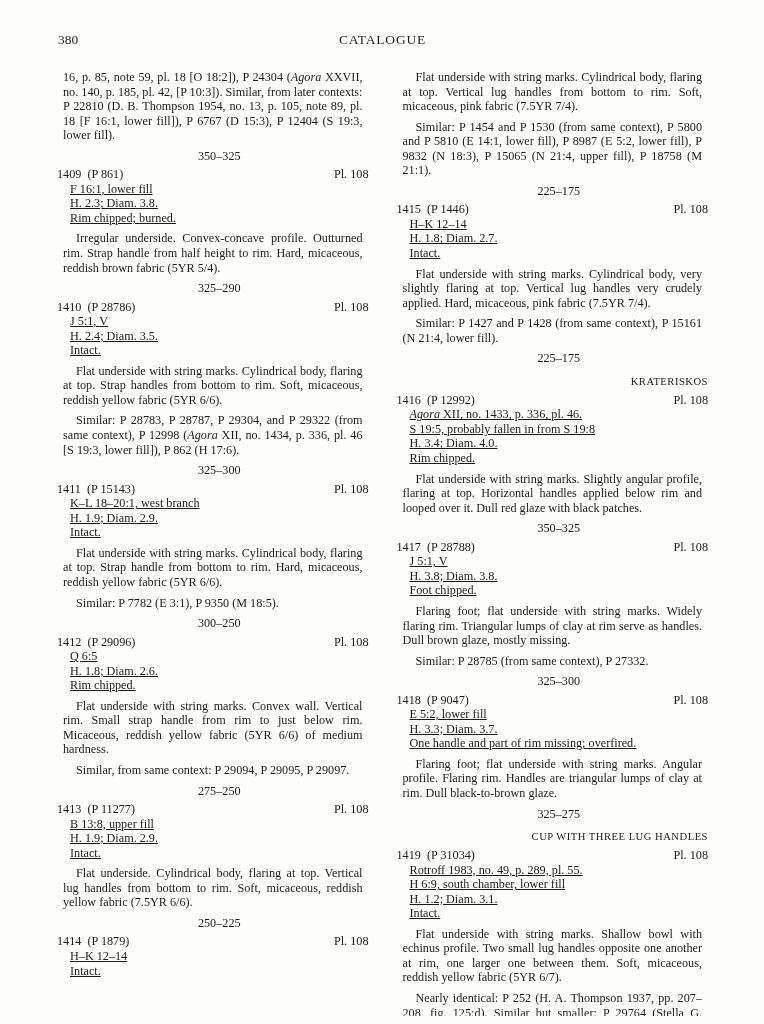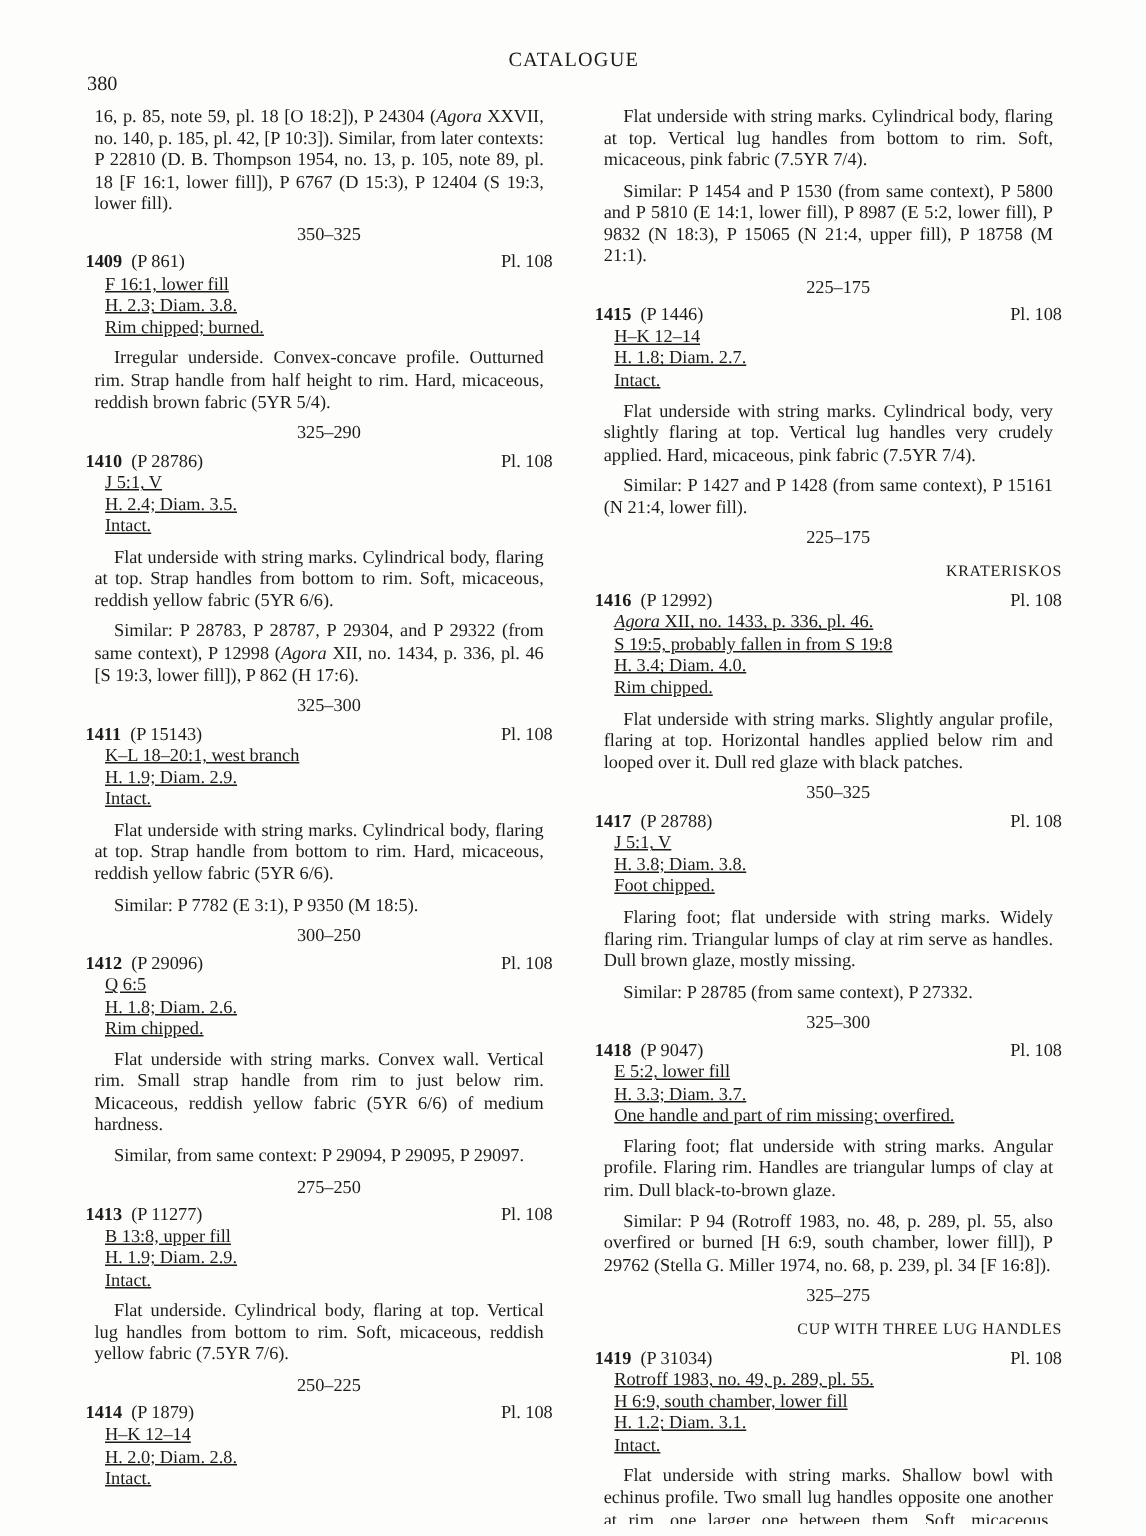--- a/index.html
+++ b/index.html
@@ -12,39 +12,39 @@
     font-family:"Liberation Serif", serif;
     color:#1b1b1b;
     overflow:hidden;
   }
   .running-head{
     position:relative;
     height:17px;
     font-size:13.5px;
     line-height:17px;
   }
-  .running-head .page-number{position:absolute;left:1px;top:16px;}
+  .running-head .page-number{position:absolute;left:1px;top:0;}
   .running-head .head-title{display:block;text-align:center;letter-spacing:0.8px;}
   .columns{
     display:flex;
     gap:28px;
     margin-top:16px;
     height:952px;
     overflow:hidden;
   }
   .col{
     width:311.5px;
     font-size:12.2px;
     line-height:14.55px;
     text-align:justify;
   }
   .block{margin-top:4px;}
   .col > .block:first-child{margin-top:0;}
   .entry-head{display:flex;justify-content:space-between;text-align:left;}
-  .entry-head .num{font-weight:bold;margin-top:32px;}
+  .entry-head .num{font-weight:normal;margin-top:32px;}
   .entry-head .inv{font-weight:normal;}
   .detail{padding-left:13px;text-align:left;text-decoration:underline;}
   .para{margin:6px;text-indent:13px;}
   .para.flush{text-indent:0;}
   .date{padding-left:13px;text-align:center;}
   .section-heading{
     margin-top:9px;
     font-size:10.6px;
     letter-spacing:0.5px;
     text-align:right;
@@ -114,30 +114,29 @@
           <div class="date">275–250</div>
         </div>
         <div class="block entry">
           <div class="entry-head">
             <span class="entry-id"><span class="num">1413</span><span class="inv">&nbsp;&nbsp;(P 11277)</span></span>
             <span class="plate">Pl. 108</span>
           </div>
           <div class="detail">B 13:8, upper fill</div>
           <div class="detail">H. 1.9; Diam. 2.9.</div>
           <div class="detail">Intact.</div>
-          <p class="para">Flat underside. Cylindrical body, flaring at top. Vertical lug handles from bottom to rim. Soft, micaceous, reddish yellow fabric (7.5YR 7/6).</p>
+          <p class="para">Flat underside. Cylindrical body, flaring at top. Vertical lug handles from bottom to rim. Soft, micaceous, reddish yellow fabric (7.5YR 6/6).</p>
           <div class="date">250–225</div>
         </div>
         <div class="block entry">
           <div class="entry-head">
             <span class="entry-id"><span class="num">1414</span><span class="inv">&nbsp;&nbsp;(P 1879)</span></span>
             <span class="plate">Pl. 108</span>
           </div>
           <div class="detail">H–K 12–14</div>
-          <div class="detail">H. 2.0; Diam. 2.8.</div>
           <div class="detail">Intact.</div>
         </div>
       </div>
     <div class="col" id="col-right">
         <div class="block entry">
           <p class="para">Flat underside with string marks. Cylindrical body, flaring at top. Vertical lug handles from bottom to rim. Soft, micaceous, pink fabric (7.5YR 7/4).</p>
           <p class="para">Similar: P 1454 and P 1530 (from same context), P 5800 and P 5810 (E 14:1, lower fill), P 8987 (E 5:2, lower fill), P 9832 (N 18:3), P 15065 (N 21:4, upper fill), P 18758 (M 21:1).</p>
           <div class="date">225–175</div>
         </div>
         <div class="block entry">
@@ -179,21 +178,20 @@
         </div>
         <div class="block entry">
           <div class="entry-head">
             <span class="entry-id"><span class="num">1418</span><span class="inv">&nbsp;&nbsp;(P 9047)</span></span>
             <span class="plate">Pl. 108</span>
           </div>
           <div class="detail">E 5:2, lower fill</div>
           <div class="detail">H. 3.3; Diam. 3.7.</div>
           <div class="detail">One handle and part of rim missing; overfired.</div>
           <p class="para">Flaring foot; flat underside with string marks. Angular profile. Flaring rim. Handles are triangular lumps of clay at rim. Dull black-to-brown glaze.</p>
-          <p class="para">Similar: P 94 (Rotroff 1983, no. 48, p. 289, pl. 55, also overfired or burned [H 6:9, south chamber, lower fill]), P 29762 (Stella G. Miller 1974, no. 68, p. 239, pl. 34 [F 16:8]).</p>
           <div class="date">325–275</div>
         </div>
         <div class="section-heading block">CUP WITH THREE LUG HANDLES</div>
         <div class="block entry">
           <div class="entry-head">
             <span class="entry-id"><span class="num">1419</span><span class="inv">&nbsp;&nbsp;(P 31034)</span></span>
             <span class="plate">Pl. 108</span>
           </div>
           <div class="detail">Rotroff 1983, no. 49, p. 289, pl. 55.</div>
           <div class="detail">H 6:9, south chamber, lower fill</div>

